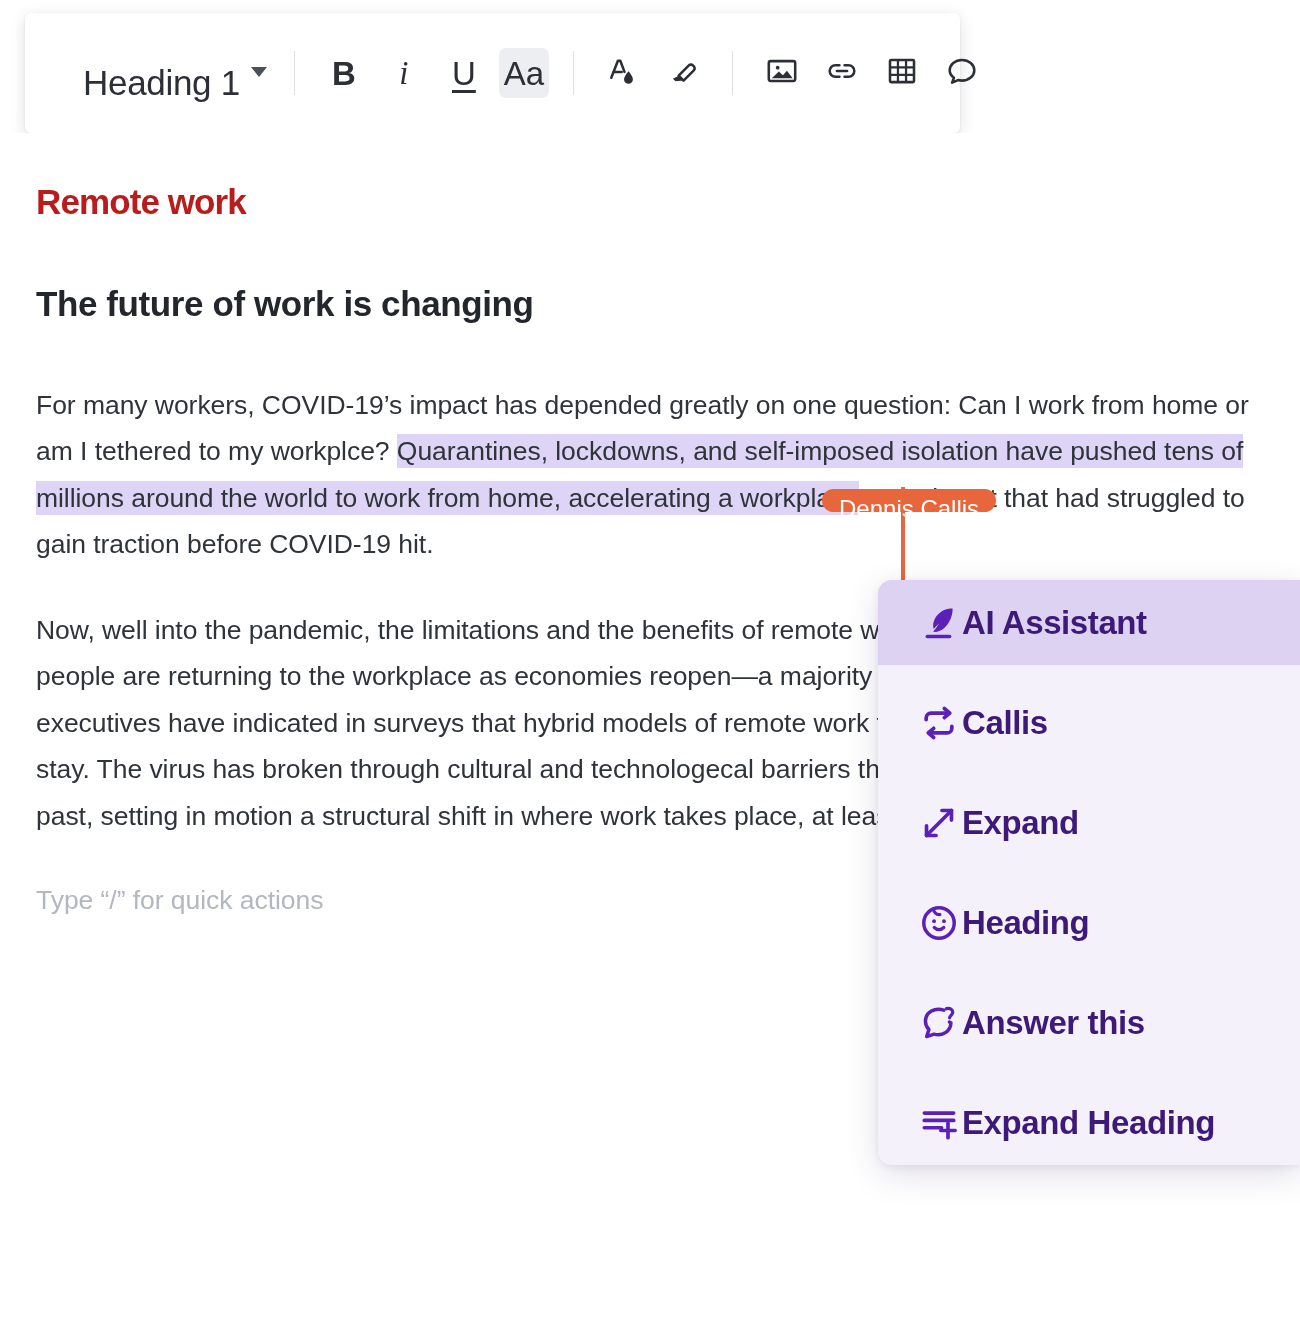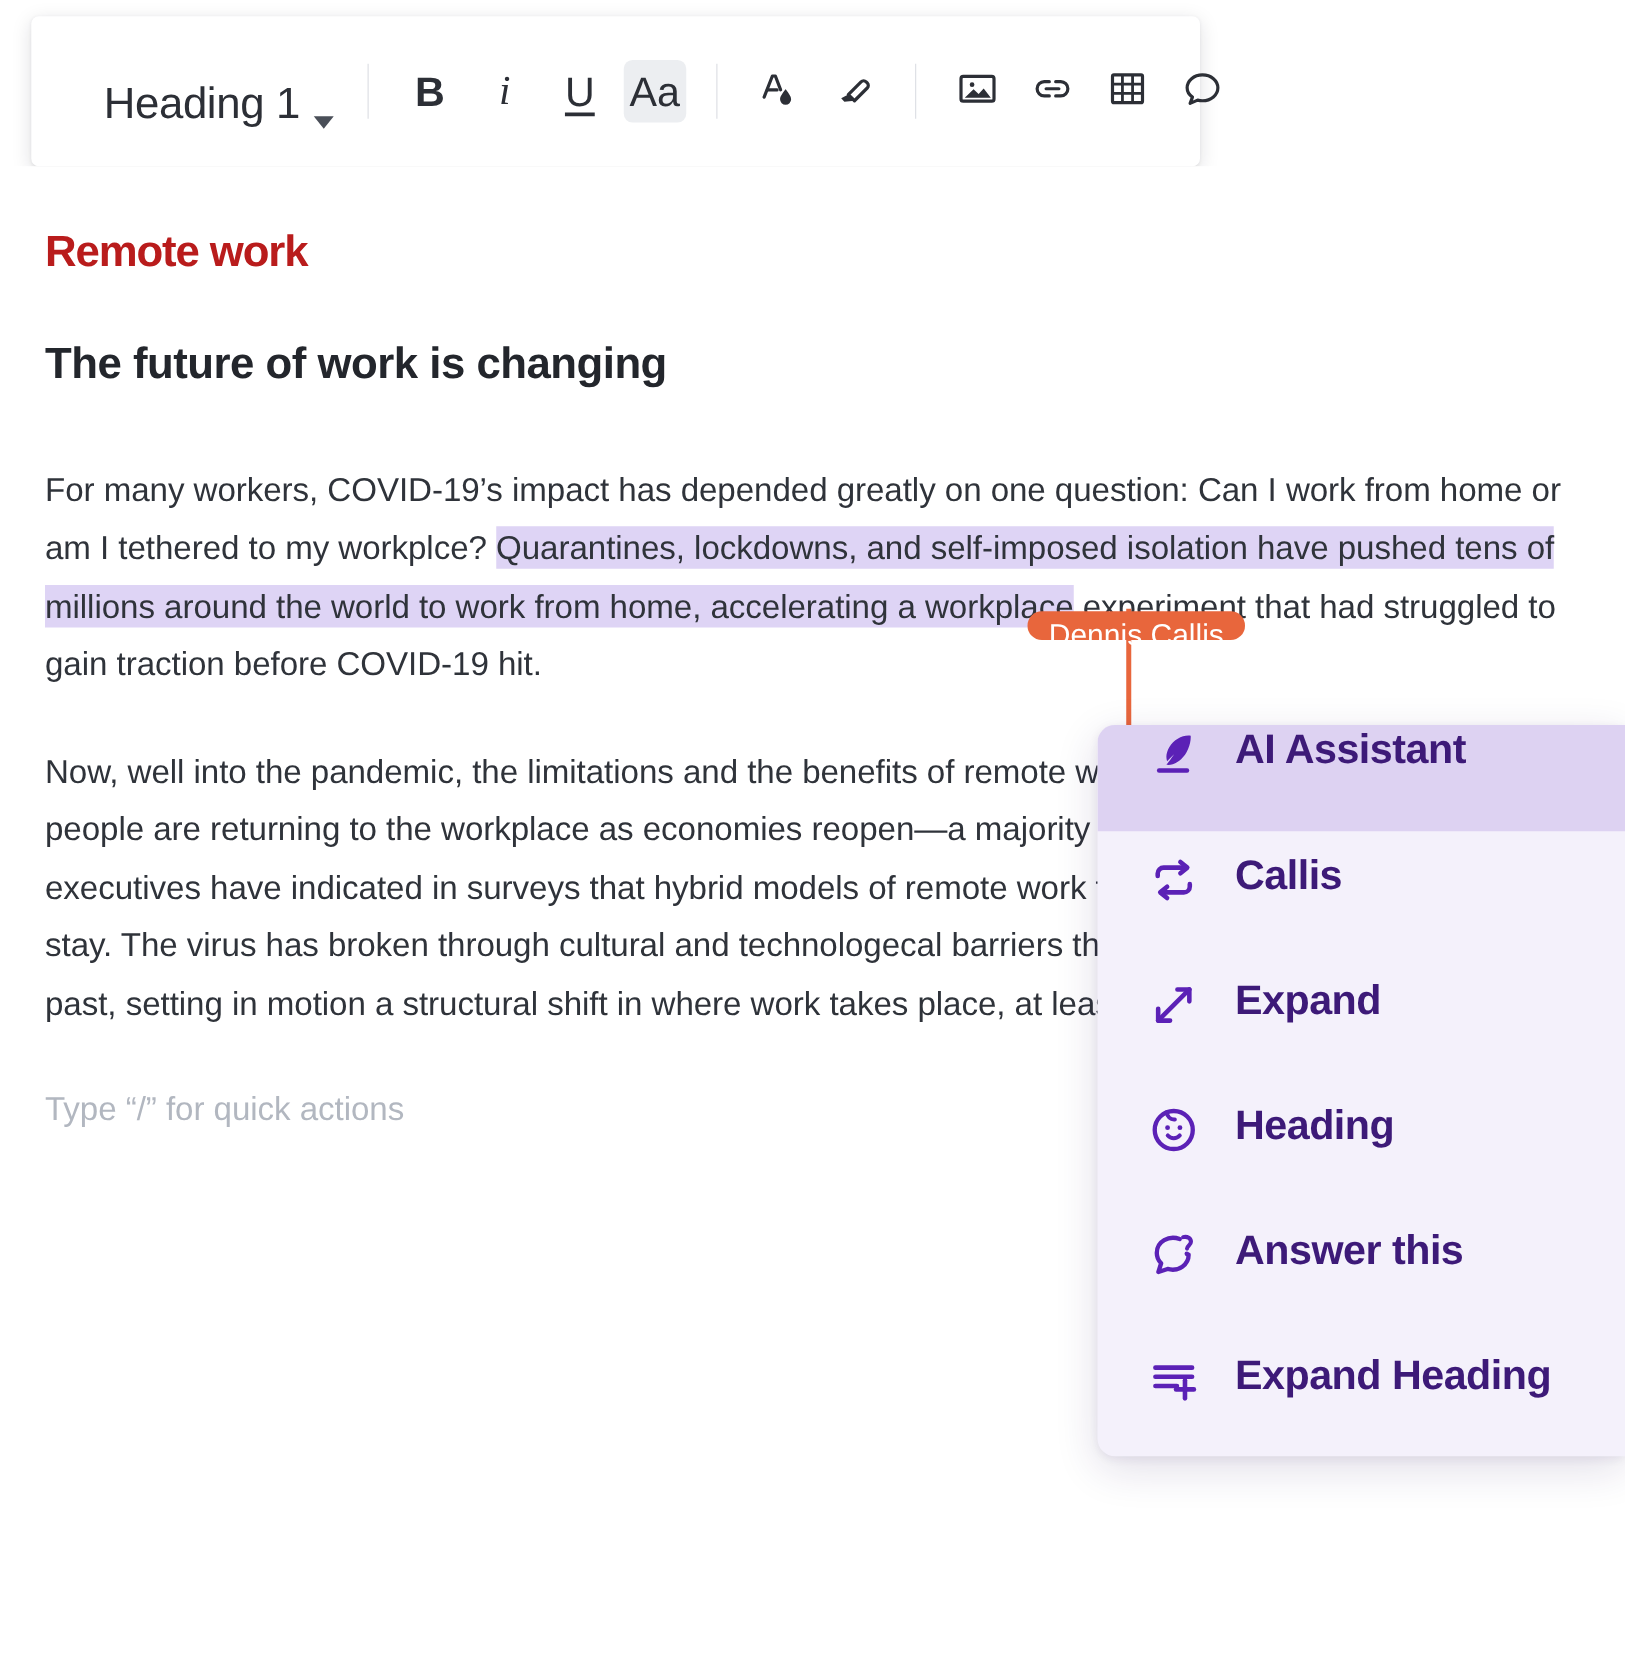--- a/index.html
+++ b/index.html
@@ -29,21 +29,21 @@
     background: #ffffff;
     border-radius: 6px;
     box-shadow: 0 4px 16px rgba(20,20,40,0.13), 0 1px 3px rgba(20,20,40,0.08);
     display: flex;
     align-items: center;
     padding: 0 22px;
   }
 
   .tb-style-select {
     display: flex;
-    align-items: flex-end;
+    align-items: flex-start;
     gap: 11px;
     padding: 4px 8px 4px 36px;
     cursor: pointer;
     border-radius: 5px;
     margin-top: 20px;
   }
   .tb-style-label {
     font-size: 35px;
     color: #2c2f36;
     letter-spacing: -0.3px;
@@ -106,21 +106,21 @@
     font-weight: bold;
     color: #b91c1c;
     letter-spacing: -0.9px;
     line-height: 1.1;
   }
   .doc-h2 {
     font-size: 35px;
     font-weight: bold;
     color: #23262c;
     letter-spacing: -0.4px;
-    margin-top: 49px;
+    margin-top: 62px;
     line-height: 1.15;
   }
   .doc-p {
     font-size: 26.5px;
     color: #2f333a;
     line-height: 46.5px;
     letter-spacing: -0.05px;
     max-width: 1215px;
   }
   .doc-p.p1 { margin-top: 58px; }
@@ -176,22 +176,21 @@
     background: #f4f1fb;
     border-radius: 14px 0 0 14px;
     box-shadow: 0 10px 34px rgba(40,20,90,0.14), 0 2px 8px rgba(40,20,90,0.07);
     overflow: hidden;
     z-index: 50;
     padding-top: 0;
   }
   .ai-item {
     height: 84px;
     display: flex;
-    align-items: flex-start;
-    gap: 26px;
+    align-items: center;
     padding-left: 38px;
     cursor: pointer;
   }
   .ai-item:first-child { margin-top: 0; height: 85px; }
   .ai-item.highlight { background: #ddd2f2; }
   .ai-item + .ai-item { margin-top: 16px; }
   .ai-icon {
     width: 46px;
     height: 46px;
     flex: none;

